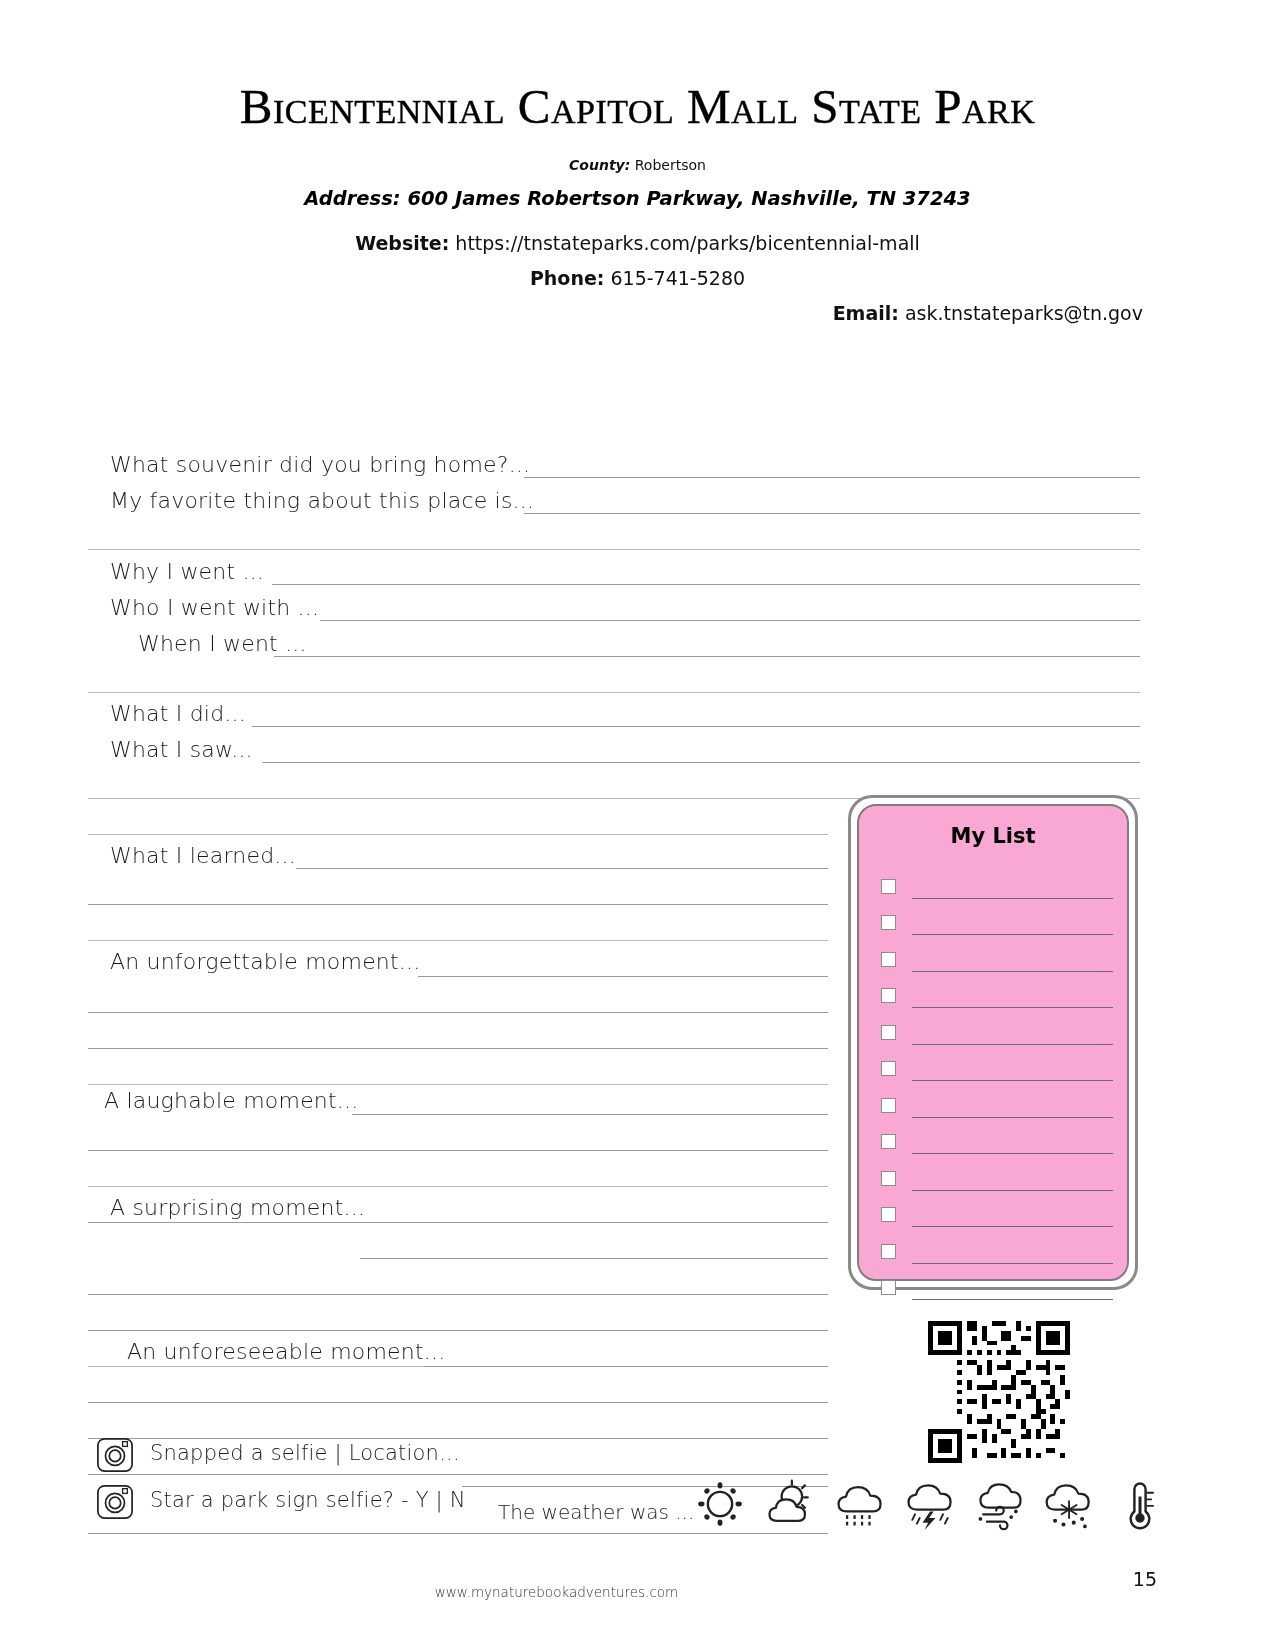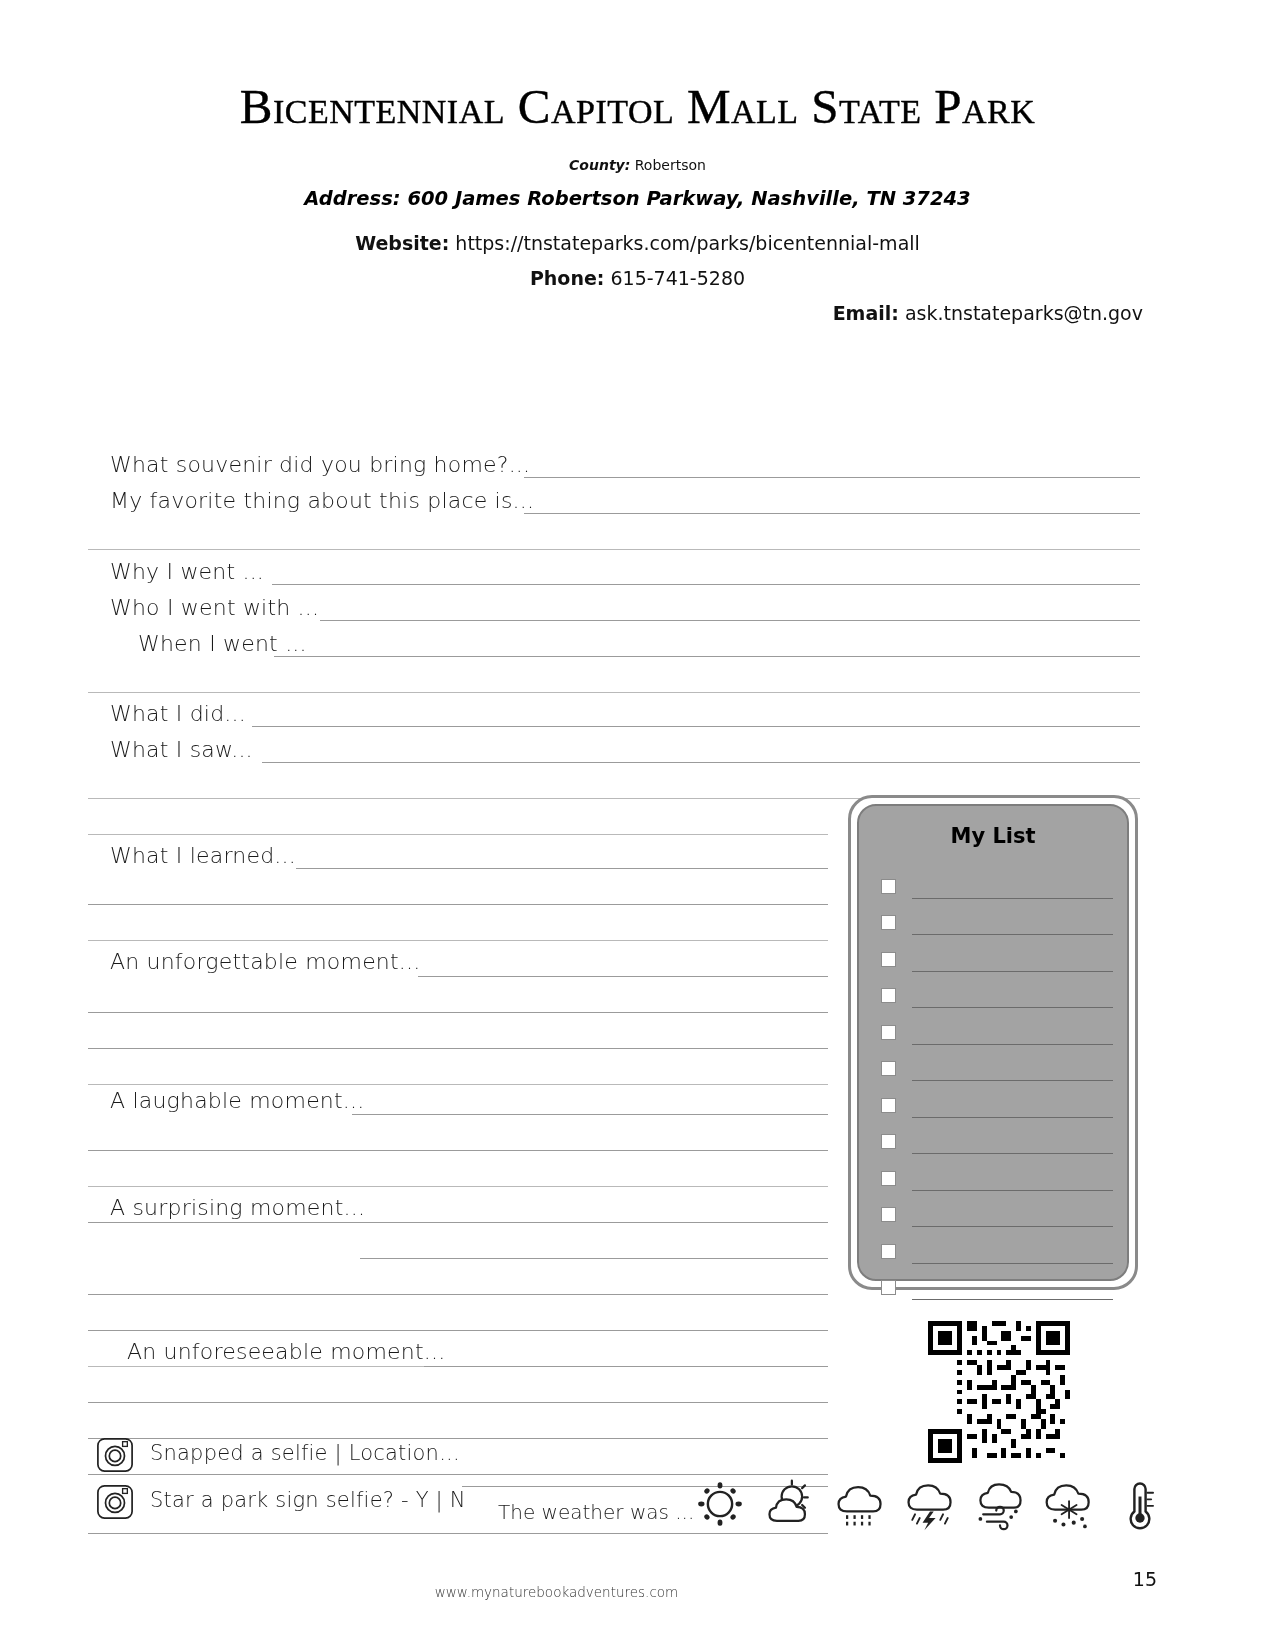--- a/index.html
+++ b/index.html
@@ -101,21 +101,21 @@
     width: 290px; height: 495px;
     border: 3px solid #8a8a8a;
     border-radius: 24px;
     background: #fff;
   }
   .mylist-inner {
     position: absolute;
     top: 6px; left: 6px; right: 6px; bottom: 6px;
     border: 2px solid #7d7d7d;
     border-radius: 19px;
-    background: #a3a3a3;
+    background: #f9a8d4;
   }
   .mylist-title {
     text-align: center;
     font-size: 21px;
     font-weight: bold;
     margin-top: 18px;
     color: #000;
   }
   .mylist-rows { margin-top: 14px; padding: 0 14px 0 22px; }
   .mylist-row {
@@ -259,21 +259,21 @@
 
   <div class="prompt" style="top:374px; left:110px;">What souvenir did you bring home?...</div>
   <div class="prompt" style="top:410px; left:110px;">My favorite thing about this place is...</div>
   <div class="prompt" style="top:481px; left:110px;">Why I went ...</div>
   <div class="prompt" style="top:517px; left:110px;">Who I went with ...</div>
   <div class="prompt" style="top:553px; left:110px;margin-left:28px;">When I went ...</div>
   <div class="prompt" style="top:623px; left:110px;">What I did...</div>
   <div class="prompt" style="top:659px; left:110px;">What I saw...</div>
   <div class="prompt" style="top:765px; left:110px;">What I learned...</div>
   <div class="prompt" style="top:871px; left:110px;">An unforgettable moment...</div>
-  <div class="prompt" style="top:1010px; left:110px;">A laughable moment...</div>
+  <div class="prompt" style="top:1010px; left:104px;">A laughable moment...</div>
   <div class="prompt" style="top:1117px; left:110px;">A surprising moment...</div>
   <div class="prompt" style="top:1261px; left:127px;">An unforeseeable moment...</div>
   <div class="prompt" style="top:1363px; left:150px; font-size:21px;">Snapped a selfie | Location...</div>
   <div class="prompt" style="top:1410px; left:150px; font-size:21px;">Star a park sign selfie? - Y | N</div>
 
   <div class="cam" style="top:1357px; left:96px;">
     <svg viewBox="0 0 40 40" width="38" height="38">
       <rect x="2" y="4" width="36" height="34" rx="7" ry="7" fill="none" stroke="#222" stroke-width="1.8"></rect>
       <circle cx="20" cy="22" r="10" fill="none" stroke="#222" stroke-width="1.8"></circle>
       <circle cx="20" cy="22" r="6" fill="none" stroke="#222" stroke-width="1.8"></circle>

